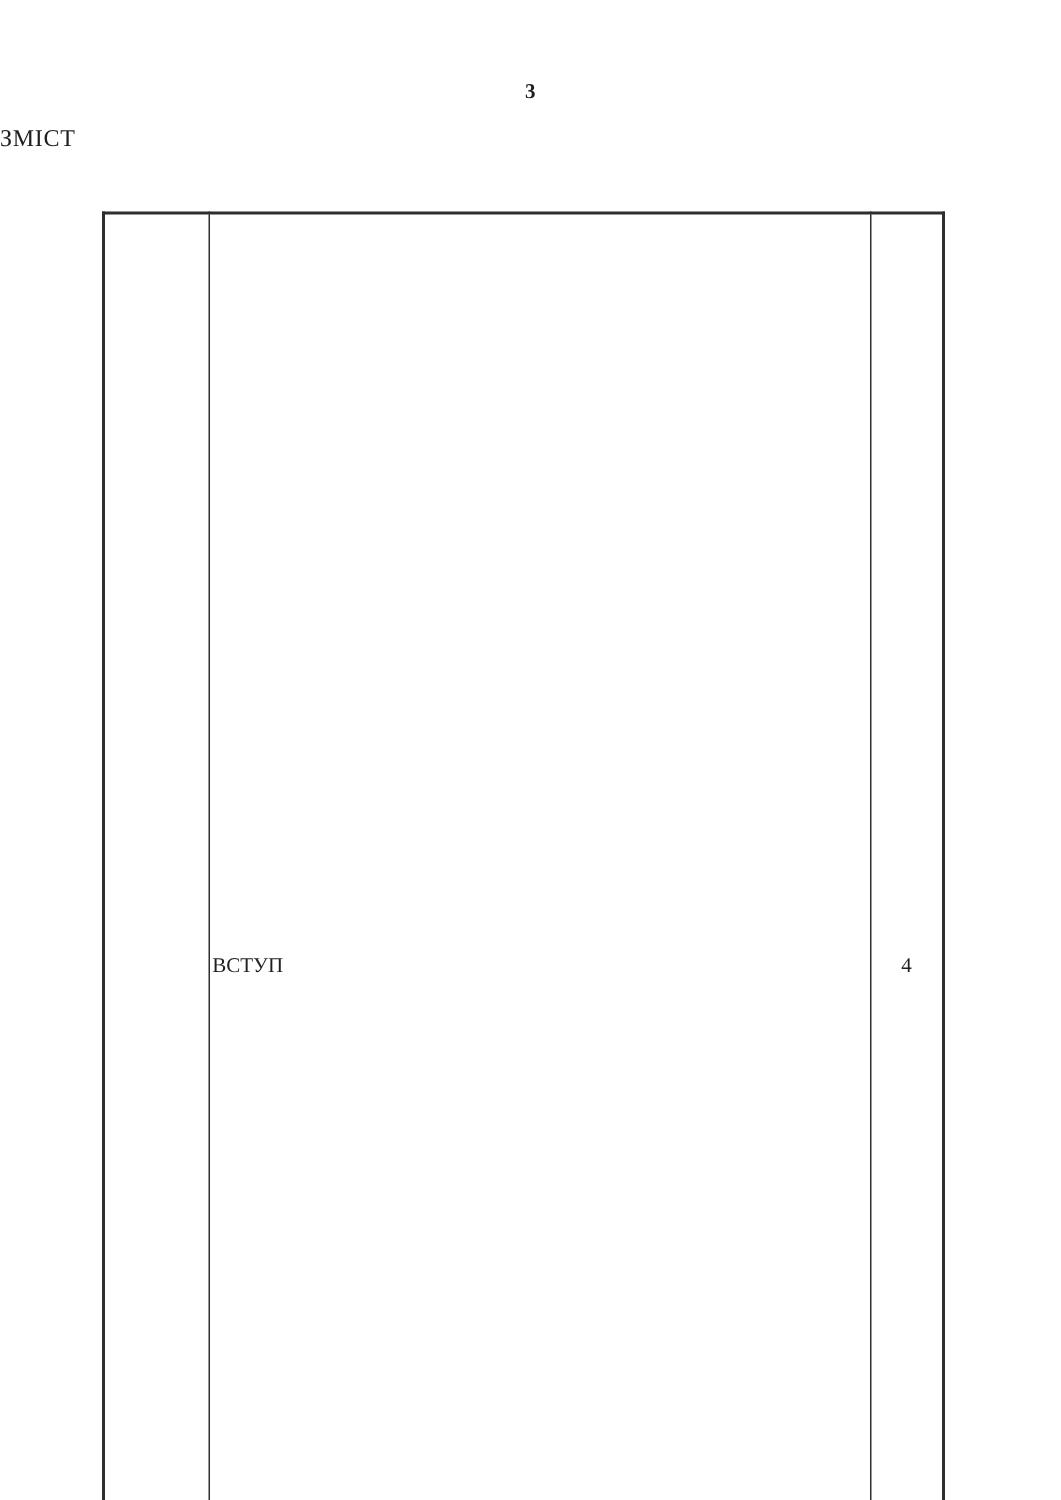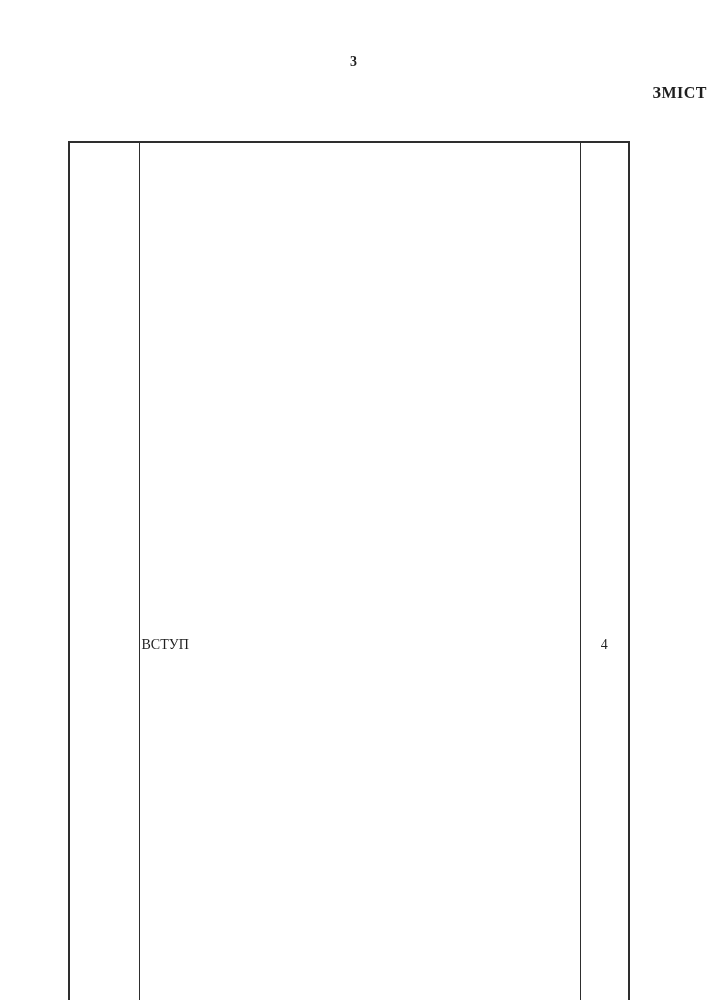--- a/index.html
+++ b/index.html
@@ -25,24 +25,24 @@
     font-size: 14px;
     line-height: 15px;
     font-weight: bold;
   }
   .doc-title {
     position: absolute;
     top: 84px;
     left: 0;
     width: 100%;
     margin: 0;
-    text-align: right;
+    text-align: left;
     font-size: 16px;
     line-height: 18px;
-    font-weight: bold;
+    font-weight: normal;
     letter-spacing: 0.5px;
   }
   .toc-wrap {
     position: absolute;
     left: 68px;
     top: 141px;
     width: 560px;
   }
   table.toc {
     width: 100%;

